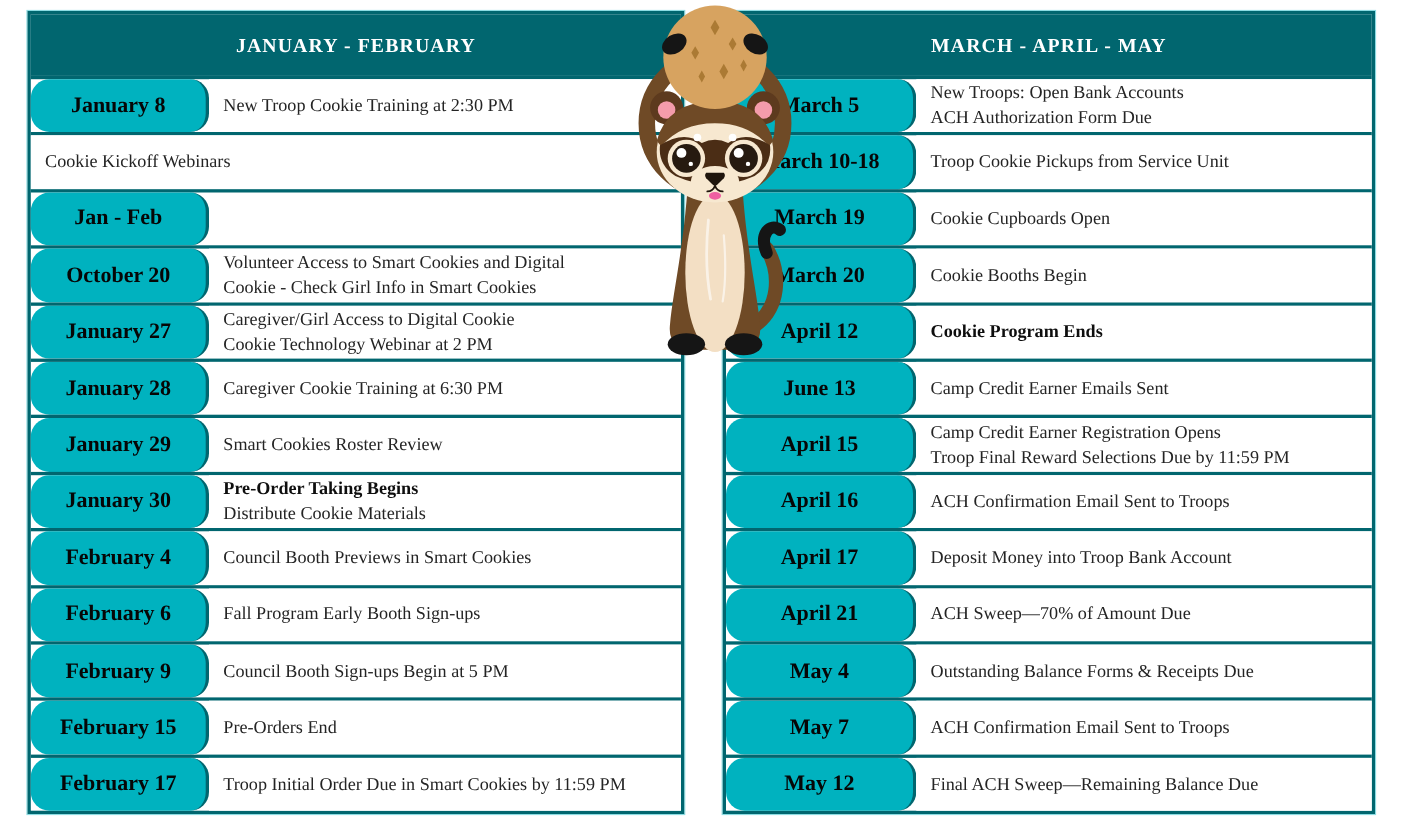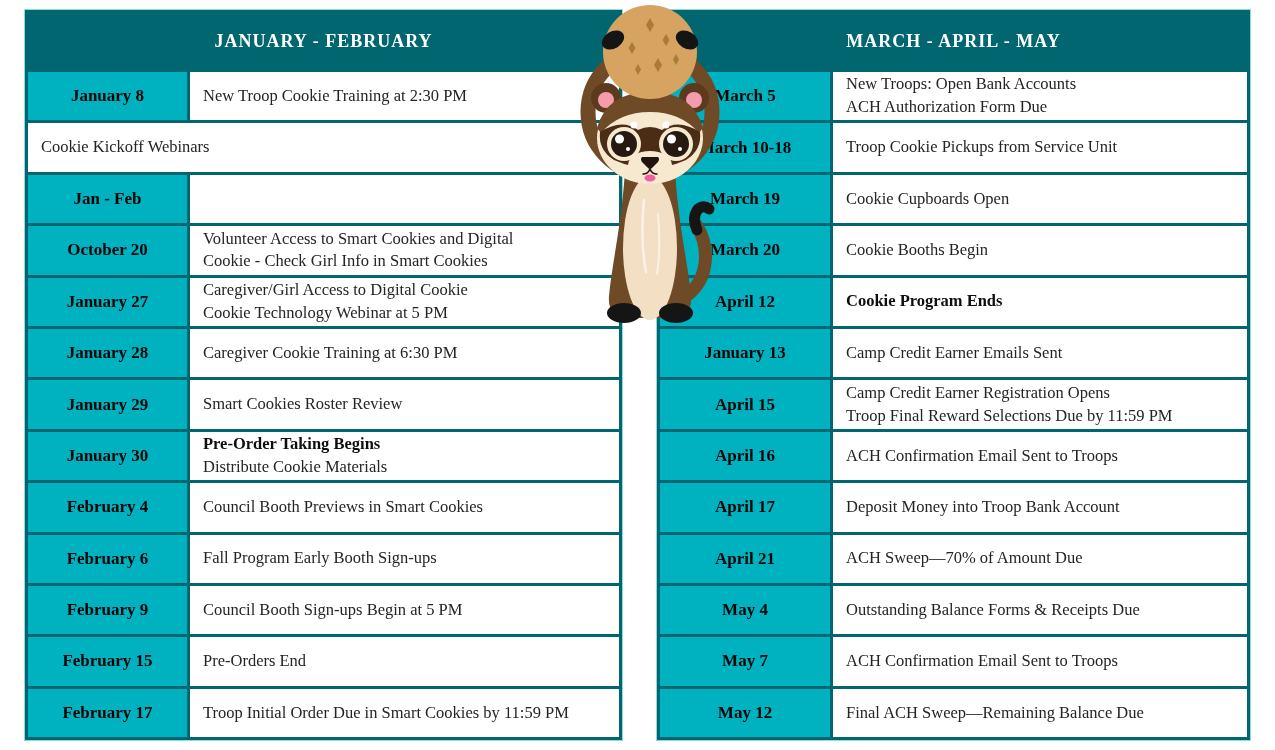--- a/index.html
+++ b/index.html
@@ -43,27 +43,28 @@
     flex:1 1 0;
     display:flex;
     border-top:3px solid #01666f;
     min-height:0;
   }
 
   .date-cell {
     background:#00b2bf;
     color:#060606;
     font-weight:bold;
-    font-size:17px;
+    font-size:20px;
     display:flex;
     align-items:center;
     justify-content:center;
     text-align:center;
     border-right:3px solid #01666f;
     flex:0 0 auto;
+    border-radius:17px;
   }
   .left  .date-cell { width:162px; }
   .right .date-cell { width:173px; }
 
   .desc-cell {
     flex:1 1 auto;
     background:#ffffff;
     display:flex;
     flex-direction:column;
     justify-content:center;
@@ -110,21 +111,21 @@
           <div class="date-cell">October 20</div>
           <div class="desc-cell">
             <div class="desc-line">Volunteer Access to Smart Cookies and Digital</div>
             <div class="desc-line">Cookie - Check Girl Info in Smart Cookies</div>
           </div>
         </div>
         <div class="cal-row">
           <div class="date-cell">January 27</div>
           <div class="desc-cell">
             <div class="desc-line">Caregiver/Girl Access to Digital Cookie</div>
-            <div class="desc-line">Cookie Technology Webinar at 5 PM</div>
+            <div class="desc-line">Cookie Technology Webinar at 2 PM</div>
           </div>
         </div>
         <div class="cal-row">
           <div class="date-cell">January 28</div>
           <div class="desc-cell">
             <div class="desc-line">Caregiver Cookie Training at 6:30 PM</div>
           </div>
         </div>
         <div class="cal-row">
           <div class="date-cell">January 29</div>
@@ -200,21 +201,21 @@
             <div class="desc-line">Cookie Booths Begin</div>
           </div>
         </div>
         <div class="cal-row">
           <div class="date-cell">April 12</div>
           <div class="desc-cell">
             <div class="desc-line bold">Cookie Program Ends</div>
           </div>
         </div>
         <div class="cal-row">
-          <div class="date-cell">January 13</div>
+          <div class="date-cell">June 13</div>
           <div class="desc-cell">
             <div class="desc-line">Camp Credit Earner Emails Sent</div>
           </div>
         </div>
         <div class="cal-row">
           <div class="date-cell">April 15</div>
           <div class="desc-cell">
             <div class="desc-line">Camp Credit Earner Registration Opens</div>
             <div class="desc-line">Troop Final Reward Selections Due by 11:59 PM</div>
           </div>

